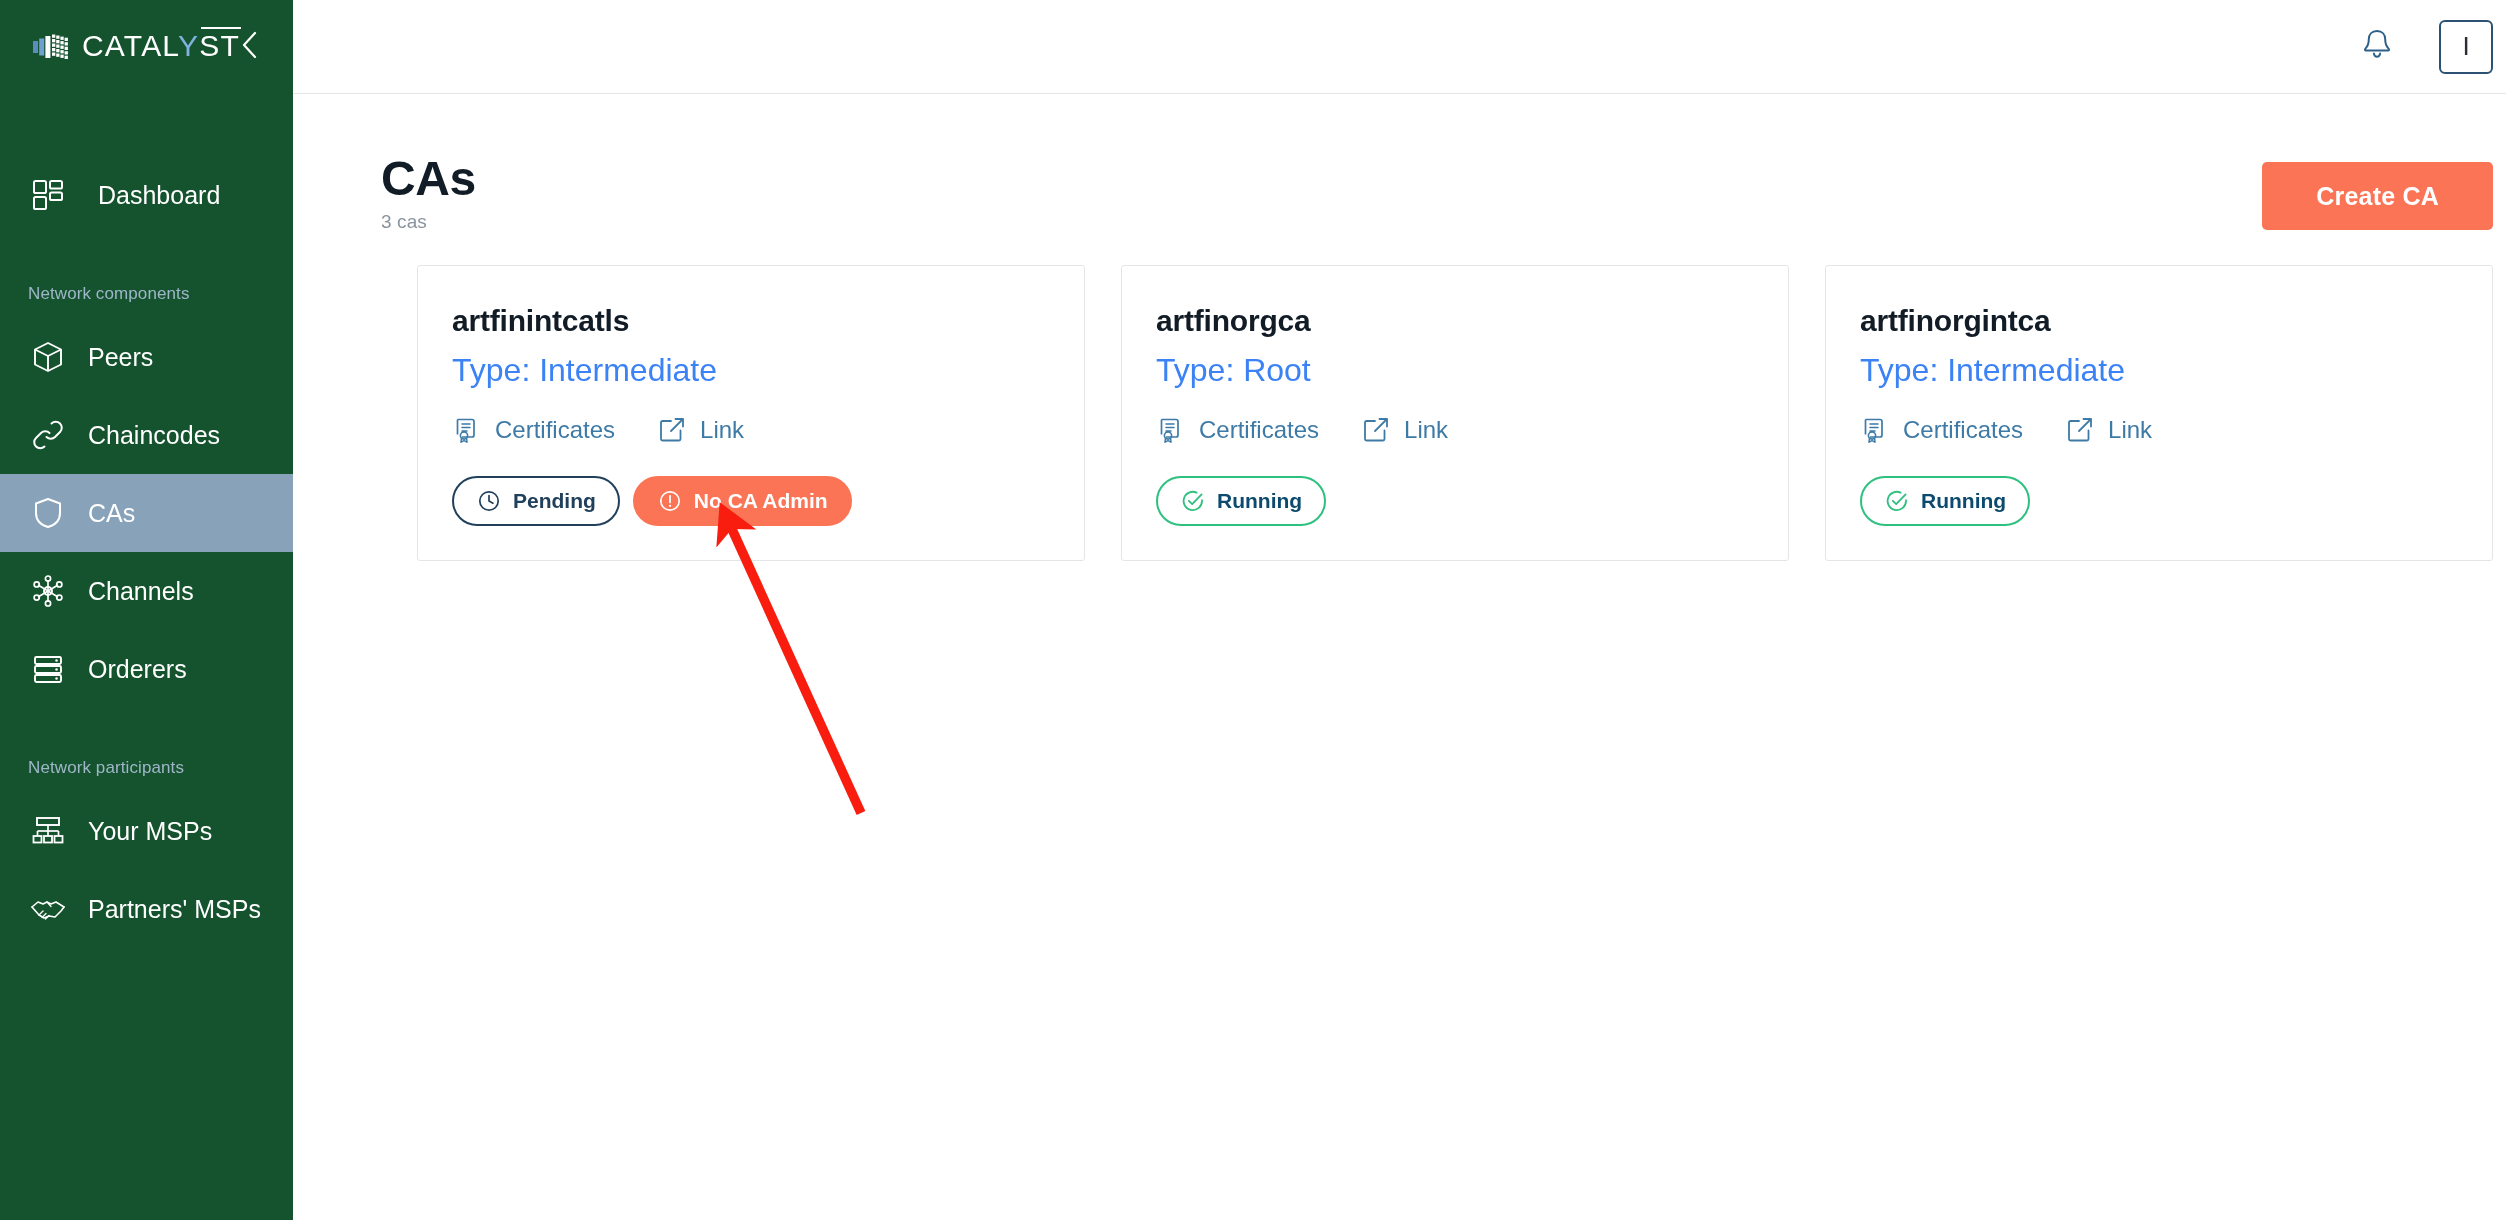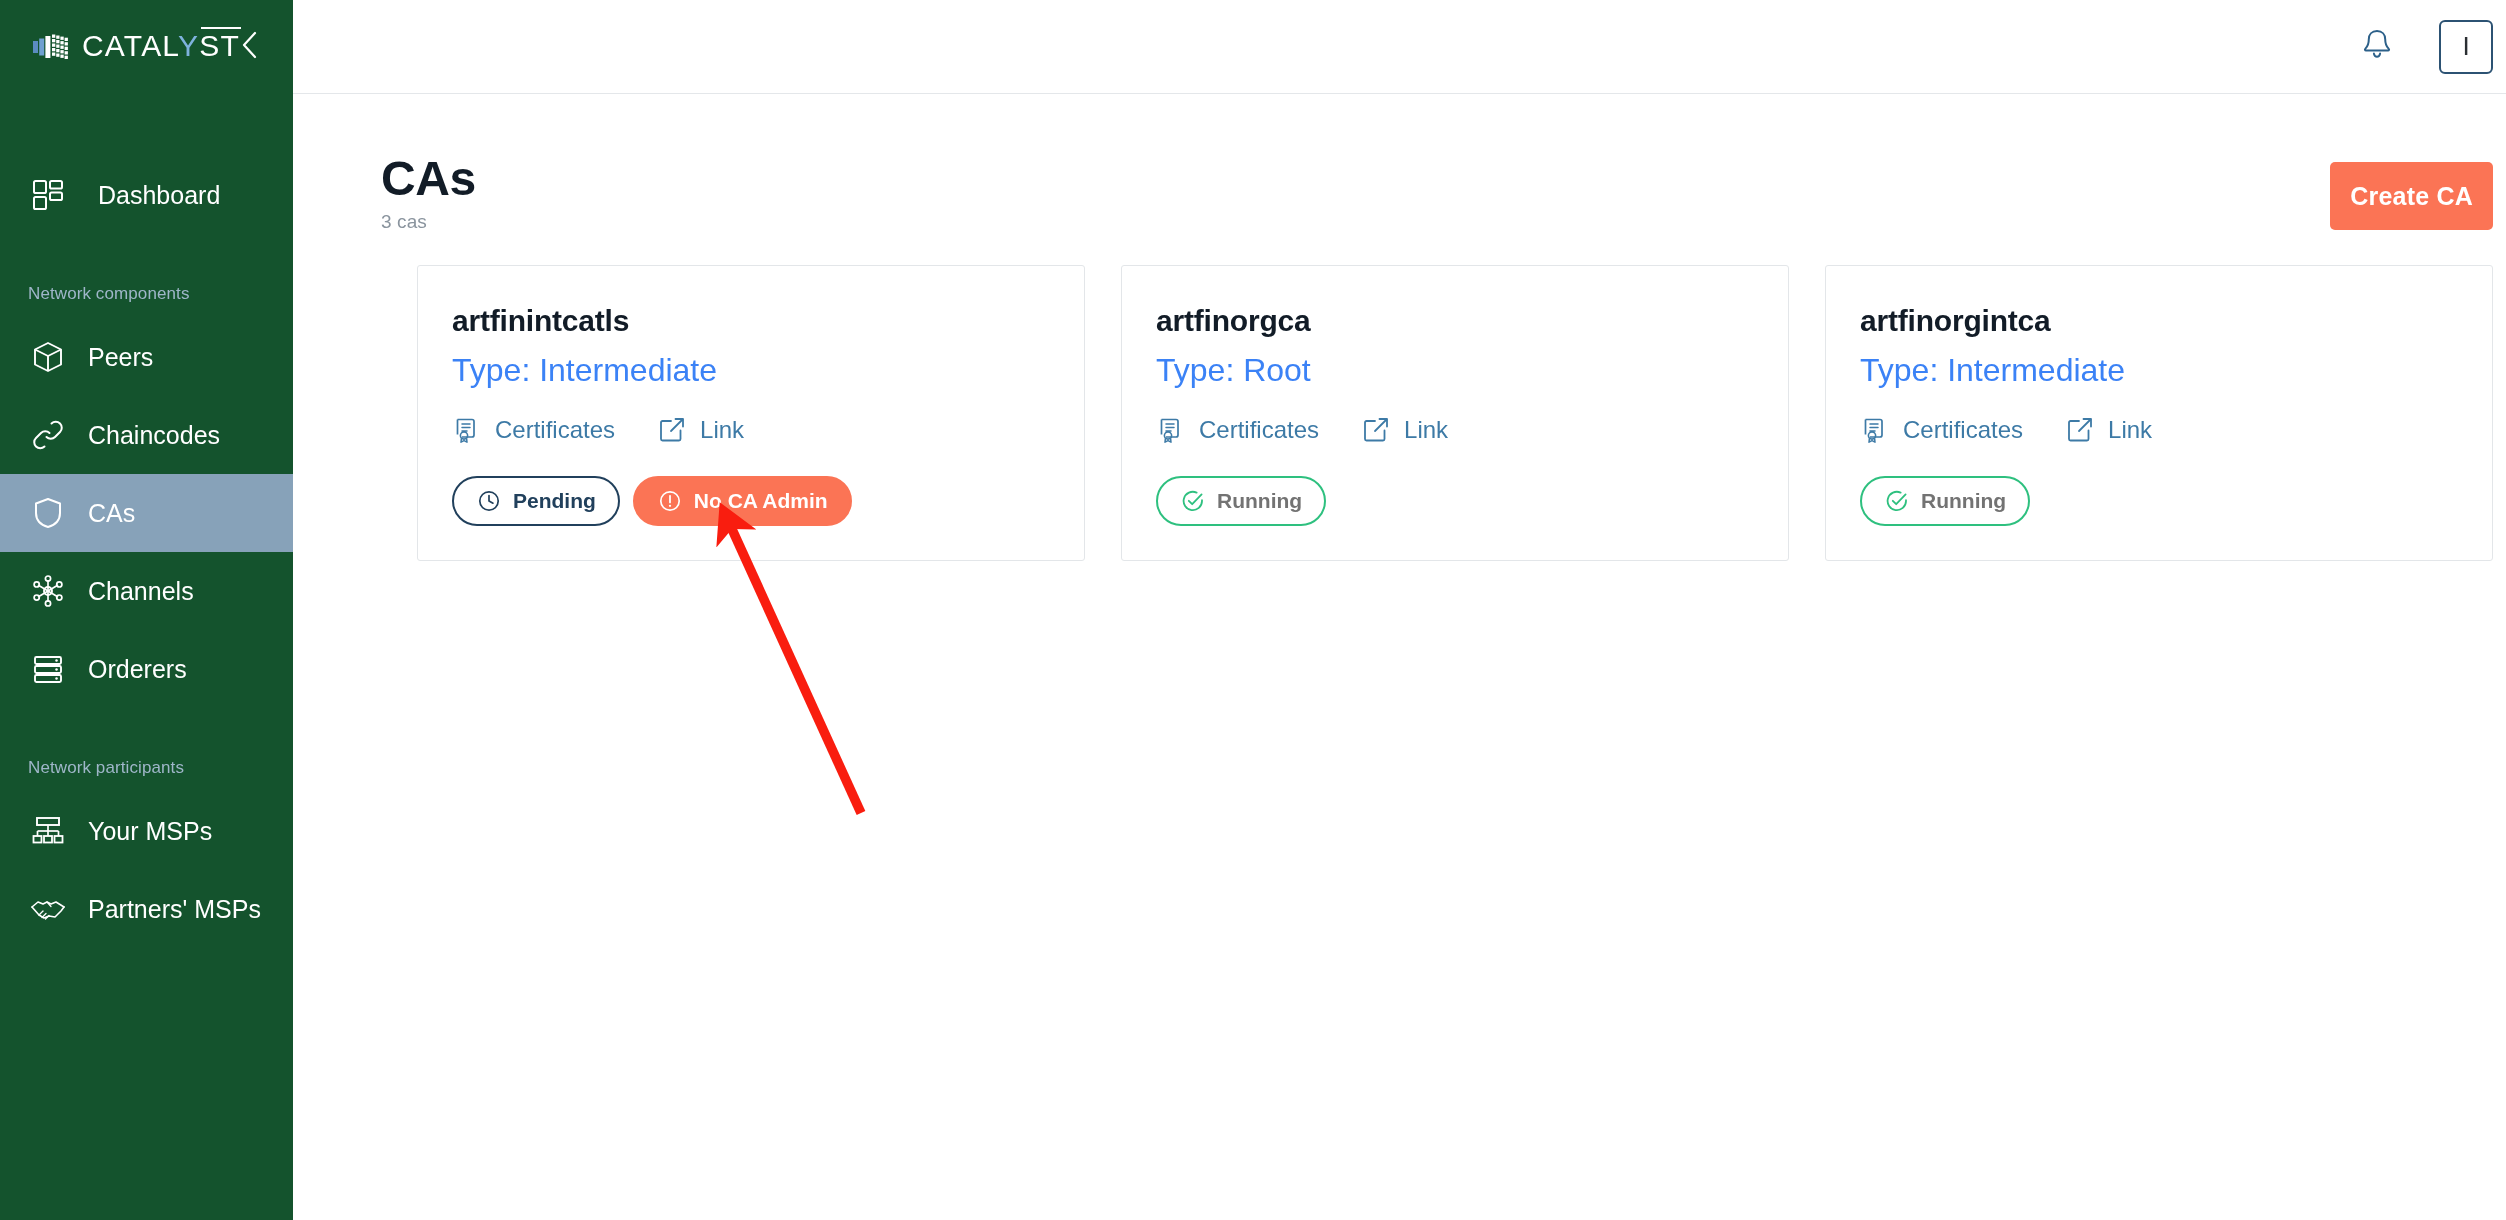--- a/index.html
+++ b/index.html
@@ -198,21 +198,21 @@
     letter-spacing: 0.1px;
   }
 
   .create-btn {
     background: #fb7455;
     color: #ffffff;
     border: none;
     border-radius: 5px;
     font-size: 25px;
     font-weight: 700;
-    padding: 0 20px;
+    padding: 0 54px;
     height: 68px;
     cursor: pointer;
     font-family: "Liberation Sans", sans-serif;
     letter-spacing: 0.2px;
     margin-top: 8px;
   }
 
   
   .card-grid {
     display: flex;
@@ -305,21 +305,21 @@
     color: #21405c;
     background: #ffffff;
   }
   .badge-noadmin {
     border: 2px solid #fb7455;
     background: #fb7455;
     color: #ffffff;
   }
   .badge-running {
     border: 2px solid #2ec07f;
-    color: #737373;
+    color: #0c4a6e;
     background: #ffffff;
   }
 
   
   .annotation-arrow {
     position: absolute;
     left: 0; top: 0;
     width: 2506px;
     height: 1220px;
     pointer-events: none;

